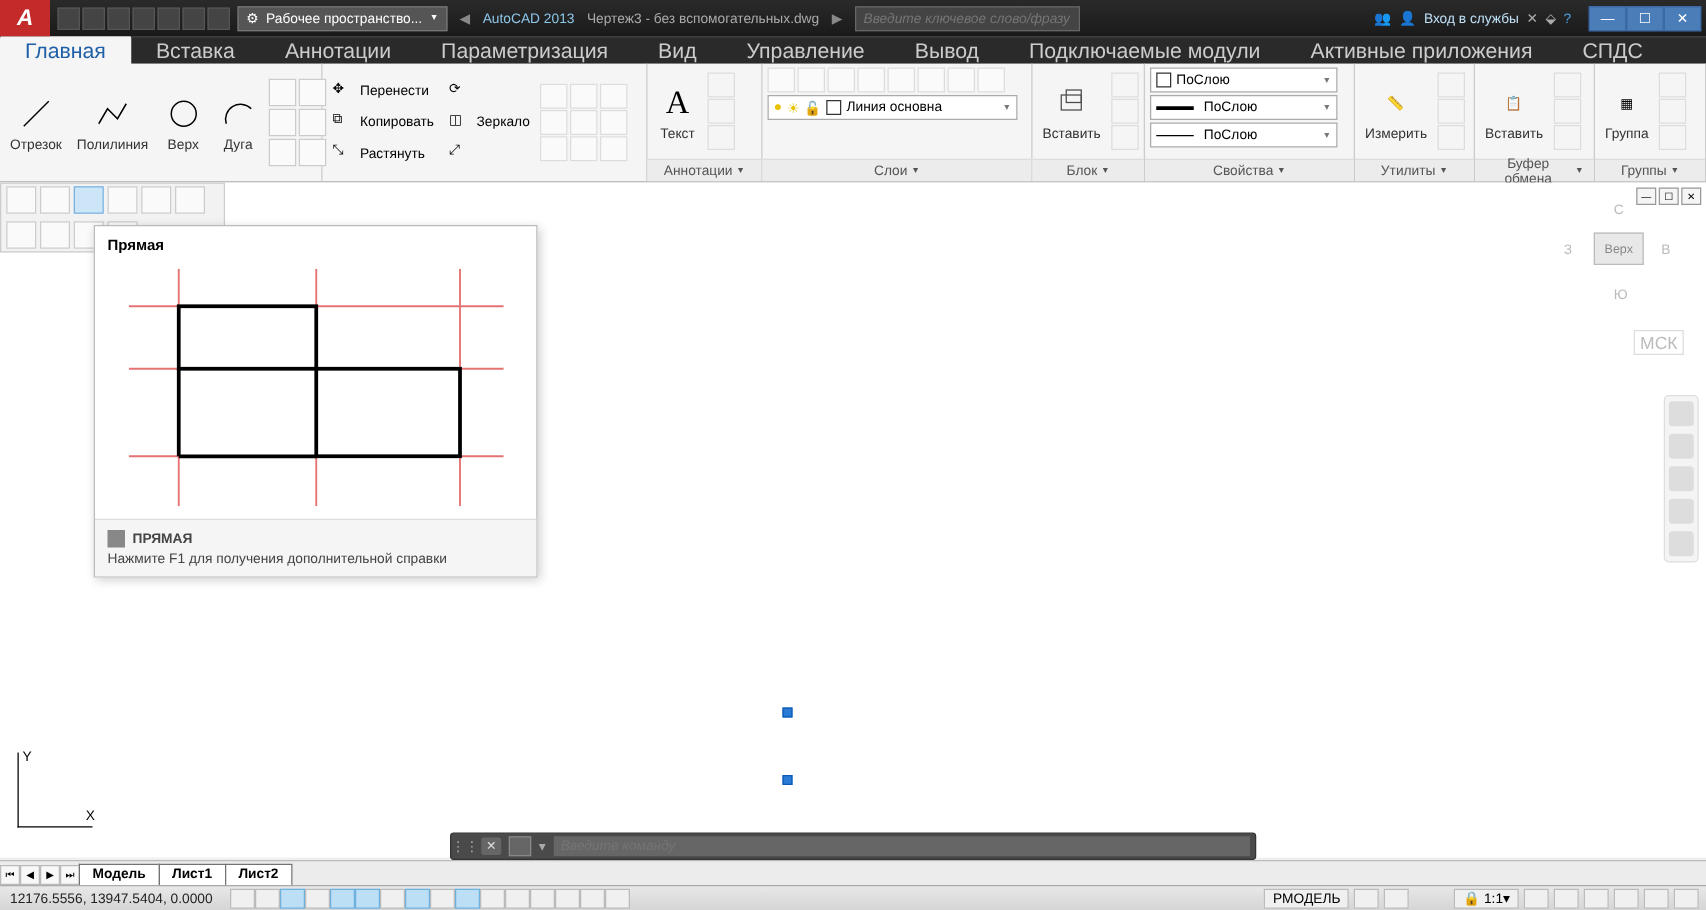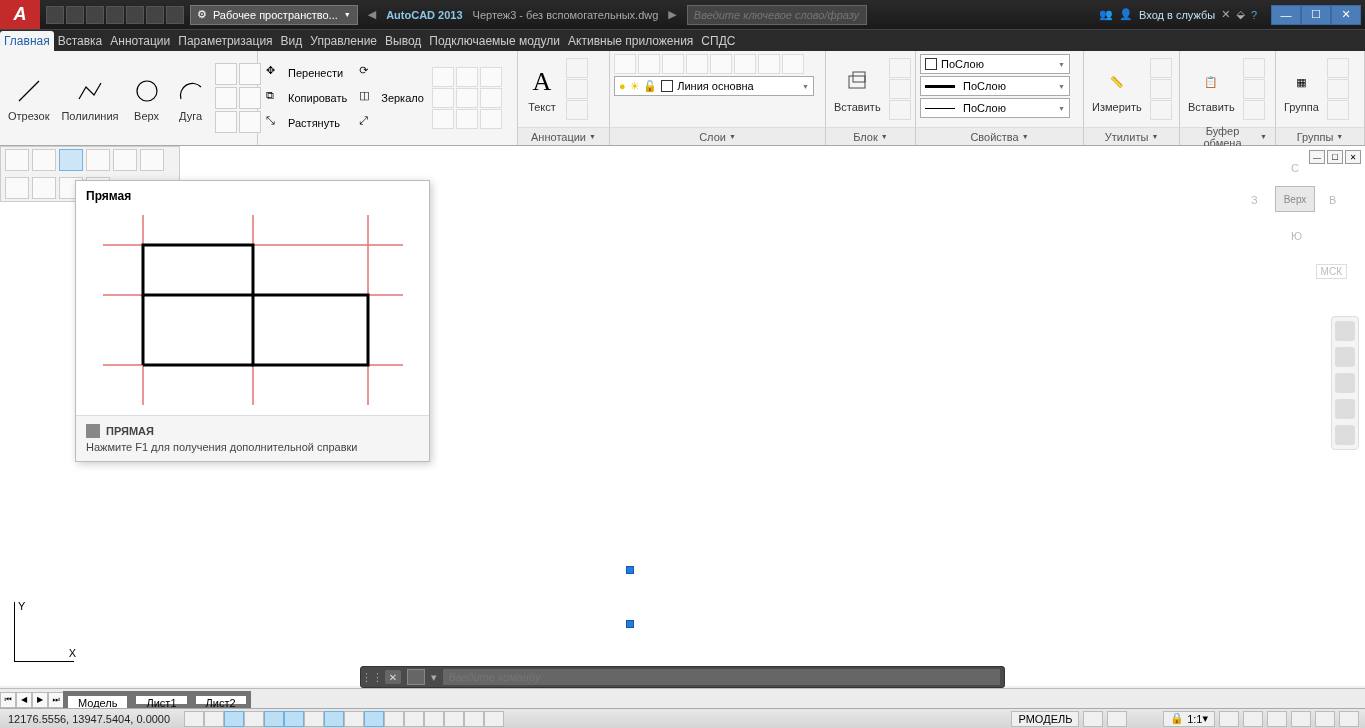--- a/index.html
+++ b/index.html
@@ -6,32 +6,32 @@
 body { width: 1365px; height: 728px; background: #f0f0f0; overflow: hidden; position: relative; font-size: 11px; }
 
 
 .title-bar { height: 29px; background: linear-gradient(#2a2a2a, #1a1a1a); display: flex; align-items: center; color: #fff; position: relative; }
 .app-logo { width: 40px; height: 29px; background: #c32a2a; display: flex; align-items: center; justify-content: center; color: #fff; font-size: 18px; font-weight: bold; font-style: italic; }
 .qat { display: flex; gap: 2px; padding: 0 6px; align-items: center; }
 .qat-btn { width: 18px; height: 18px; background: #444; border: 1px solid #555; cursor: pointer; }
 .workspace-select { height: 20px; background: #555; color: #fff; border: 1px solid #777; padding: 0 6px; font-size: 11px; display: flex; align-items: center; gap: 6px; }
 .workspace-select::after { content: "▼"; font-size: 7px; }
 .title-center { flex: 1; display: flex; align-items: center; gap: 10px; padding-left: 10px; color: #aaa; }
-.title-app { color: #8cc6e8; font-weight: 700; }
+.title-app { color: #8cc6e8; font-weight: 400; }
 .title-file { color: #aaa; }
 .search-box { height: 20px; width: 180px; background: #444; border: 1px solid #666; padding: 2px 6px; color: #999; font-style: italic; font-size: 11px; }
 .title-right { display: flex; align-items: center; gap: 6px; padding-right: 4px; }
 .signin { color: #bfe0f7; font-size: 11px; }
 .window-controls { display: flex; margin-left: 8px; }
 .win-btn { width: 30px; height: 20px; background: #4b7db8; border: 1px solid #3a6aa5; display: flex; align-items: center; justify-content: center; color: #fff; font-size: 11px; cursor: pointer; }
 .win-btn.close { background: #4b7db8; }
 
 
 .menu-bar { height: 22px; background: #2a2a2a; display: flex; align-items: center; border-top: 1px solid #444; }
-.menu-item { padding: 3px 4px; color: #ccc; font-size: 12px; cursor: pointer; }
+.menu-item { padding: 3px 20px; color: #ccc; font-size: 17px; cursor: pointer; }
 .menu-item.active { background: #f5f5f5; color: #1e5fa8; border-radius: 3px 3px 0 0; }
 
 
 .ribbon { height: 95px; background: #f5f5f5; border-bottom: 1px solid #aaa; display: flex; }
 .ribbon-panel { border-right: 1px solid #ccc; display: flex; flex-direction: column; }
 .panel-body { flex: 1; display: flex; align-items: center; padding: 2px 4px; gap: 4px; }
 .panel-title { height: 18px; font-size: 11px; color: #555; text-align: center; border-top: 1px solid #ddd; display: flex; align-items: center; justify-content: center; padding: 0 8px; background: #ececec; }
 .panel-title .arrow { font-size: 7px; margin-left: 3px; }
 
 .big-tool { display: flex; flex-direction: column; align-items: center; gap: 2px; padding: 2px 4px; cursor: pointer; }
@@ -66,21 +66,21 @@
 .caxis-x { position: absolute; left: 0; bottom: 0; width: 60px; height: 1px; background: #000; }
 .caxis-x::after { content: "X"; position: absolute; right: -2px; top: -14px; font-size: 11px; }
 .grip { position: absolute; width: 8px; height: 8px; background: #2a7bd5; border: 1px solid #0a5bb5; }
 
 .viewcube { position: absolute; right: 20px; top: 10px; width: 100px; height: 100px; }
 .vc-center { position: absolute; left: 30px; top: 30px; width: 40px; height: 26px; background: #e8e8e8; border: 1px solid #bbb; display: flex; align-items: center; justify-content: center; font-size: 10px; color: #888; }
 .vc-n { position: absolute; left: 46px; top: 6px; color: #bbb; font-size: 11px; }
 .vc-s { position: absolute; left: 46px; top: 74px; color: #bbb; font-size: 11px; }
 .vc-e { position: absolute; left: 84px; top: 38px; color: #bbb; font-size: 11px; }
 .vc-w { position: absolute; left: 6px; top: 38px; color: #bbb; font-size: 11px; }
-.ucs-label { position: absolute; right: 18px; top: 118px; color: #bbb; font-size: 10px; border: 1px solid #ddd; padding: 1px 4px; }
+.ucs-label { position: absolute; right: 18px; top: 118px; color: #bbb; font-size: 14px; border: 1px solid #ddd; padding: 1px 4px; }
 
 .navbar-vert { position: absolute; right: 6px; top: 170px; width: 28px; background: rgba(240,240,240,0.7); border: 1px solid #ddd; border-radius: 4px; padding: 4px 0; display: flex; flex-direction: column; gap: 6px; align-items: center; }
 .nav-btn { width: 20px; height: 20px; background: #ddd; border-radius: 3px; }
 
 .draw-win-ctrl { position: absolute; right: 4px; top: 4px; display: flex; gap: 2px; }
 .draw-win-ctrl span { width: 16px; height: 14px; border: 1px solid #999; background: #f5f5f5; display: flex; align-items: center; justify-content: center; font-size: 8px; cursor: pointer; }
 
 
 .tooltip { position: absolute; left: 75px; top: 180px; width: 355px; background: #fff; border: 1px solid #bbb; box-shadow: 2px 2px 8px rgba(0,0,0,0.2); z-index: 100; }
 .tt-title { padding: 8px 10px 2px; font-weight: bold; font-size: 12px; }
@@ -96,21 +96,21 @@
 .cmd-line { position: absolute; bottom: 40px; left: 360px; right: 360px; height: 22px; background: #4a4a4a; border: 1px solid #333; display: flex; align-items: center; gap: 6px; padding: 0 4px; border-radius: 3px; }
 .cmd-close { width: 16px; height: 14px; background: #666; display: flex; align-items: center; justify-content: center; color: #ddd; font-size: 10px; border-radius: 2px; cursor: pointer; }
 .cmd-handle { width: 14px; height: 14px; display: flex; align-items: center; justify-content: center; color: #aaa; }
 .cmd-prompt { width: 18px; height: 16px; background: #666; border: 1px solid #888; }
 .cmd-input { flex: 1; height: 16px; background: #666; border: none; color: #ccc; font-style: italic; font-size: 11px; padding: 0 6px; }
 
 
 .layout-tabs { position: absolute; bottom: 18px; left: 0; right: 0; height: 22px; background: #ececec; display: flex; align-items: center; border-top: 1px solid #bbb; }
 .layout-nav { display: flex; gap: 0; }
 .layout-nav span { width: 16px; height: 16px; border: 1px solid #bbb; background: #f8f8f8; display: flex; align-items: center; justify-content: center; cursor: pointer; font-size: 8px; }
-.layout-tab { height: 18px; padding: 1px 10px; border: 5px solid #737373; background: #fff; font-size: 11px; cursor: pointer; margin-left: -1px; }
+.layout-tab { height: 18px; padding: 1px 10px; border: 1px solid #737373; background: #fff; font-size: 11px; cursor: pointer; margin-left: -1px; font-weight: bold; }
 .layout-tab.active { background: #fff; border-bottom: 1px solid #fff; }
 
 
 .status-bar { position: absolute; bottom: 0; left: 0; right: 0; height: 20px; background: linear-gradient(#e8e8e8, #d5d5d5); border-top: 1px solid #aaa; display: flex; align-items: center; font-size: 11px; }
 .coords { padding: 0 8px; color: #222; }
 .sb-sep { width: 6px; }
 .sb-right { margin-left: auto; display: flex; align-items: center; gap: 4px; padding-right: 6px; }
 .sb-btn { width: 20px; height: 16px; border: 1px solid #bbb; background: #f0f0f0; cursor: pointer; }
 .sb-btn.on { background: #bcdff5; border-color: #6fb1dd; }
 .sb-text-btn { height: 16px; padding: 0 6px; border: 1px solid #bbb; background: #f0f0f0; display: flex; align-items: center; margin-left: 32px; }

